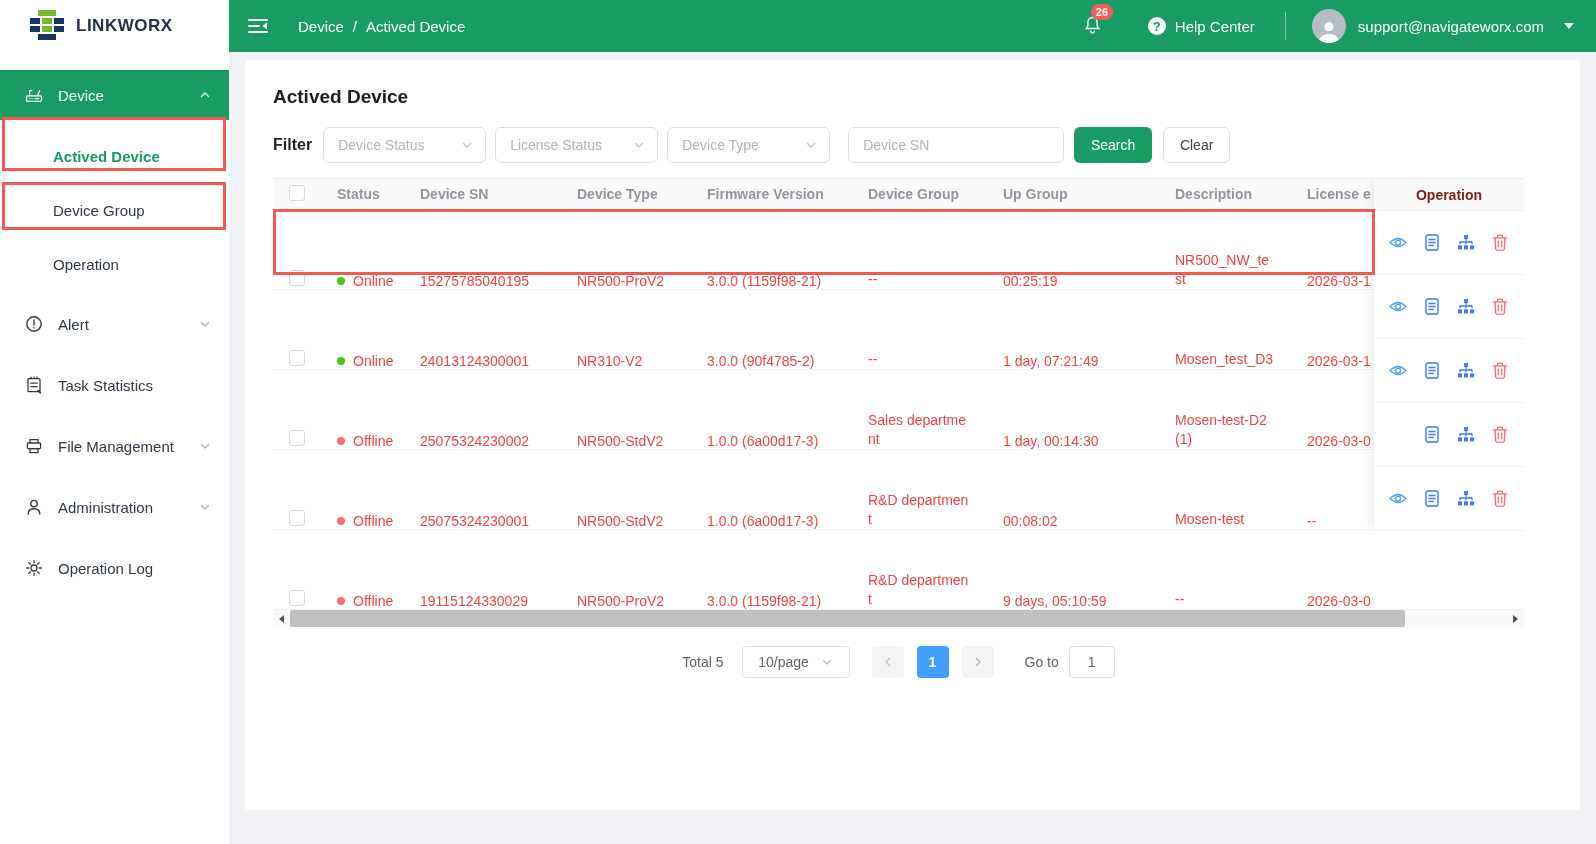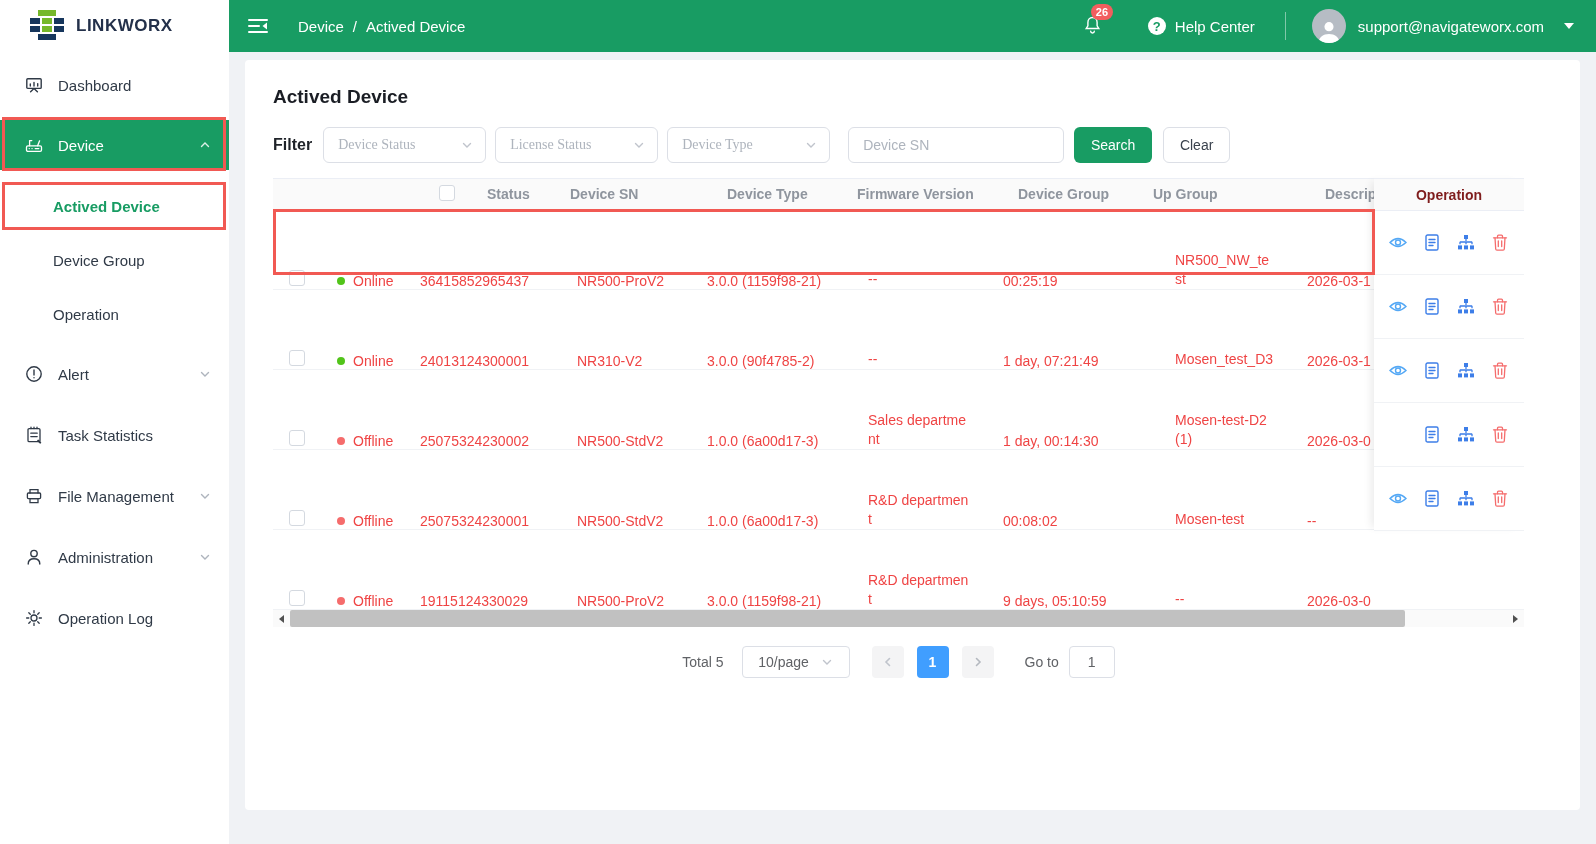--- a/index.html
+++ b/index.html
@@ -34,29 +34,29 @@
   .user { display:flex; align-items:center; gap:12px; font-size:15px; cursor:pointer; }
   .avatar { width:34px; height:34px; border-radius:50%; background:#b6bcc4; display:flex; align-items:flex-end; justify-content:center; overflow:hidden; }
   .caret { width:0; height:0; border-left:5px solid transparent; border-right:5px solid transparent; border-top:6px solid #fff; margin-left:8px; }
 
   
   .panel { position:absolute; left:245px; top:60px; width:1335px; height:750px; background:#fff; border-radius:4px; padding:26px 0 0 28px; }
   .page-title { font-size:19px; font-weight:bold; color:#1a1d24; line-height:22px; }
   .filter-row { margin-top:19px; display:flex; align-items:center; height:36px; }
   .filter-label { font-size:16px; font-weight:bold; color:#1f2329; margin-right:11px; }
   .select { width:163px; height:36px; border:1px solid #dcdfe6; border-radius:6px; display:flex; align-items:center; padding:0 12px 0 14px; margin-right:9px; background:#fff; cursor:pointer; }
-  .select .ph { flex:1; font-size:14px; color:#aeb4bd;font-family:Liberation Serif, serif; }
+  .select .ph { flex:1; font-size:14px; color:#aeb4bd; }
   .sn-input { width:216px; height:36px; border:1px solid #dcdfe6; border-radius:6px; padding:0 14px; font-size:14px; color:#303a47; margin-left:9px; outline:none; font-family:inherit; }
   .sn-input::placeholder { color:#aeb4bd; }
   .btn-search { margin-left:10px; width:78px; height:36px; background:#189c63; color:#fff; border:none; border-radius:6px; font-size:14px; cursor:pointer; font-family:inherit; }
   .btn-clear { margin-left:11px; width:67px; height:36px; background:#fff; color:#3a424d; border:1px solid #dcdfe6; border-radius:6px; font-size:14px; cursor:pointer; font-family:inherit; }
 
   
   .table { position:relative; margin-top:15px; width:1251px; }
-  .thead { display:flex; height:32px; align-items:center; background:#fafafa; border-top:1px solid #ebeef5; border-bottom:1px solid #ebeef5; font-weight:bold; color:#8f959e; font-size:14px;justify-content:flex-end; }
+  .thead { display:flex; height:32px; align-items:center; background:#fafafa; border-top:1px solid #ebeef5; border-bottom:1px solid #ebeef5; font-weight:bold; color:#8f959e; font-size:14px; }
   .trow { display:flex; height:80px; align-items:flex-end; border-bottom:1px solid #f0f2f5; font-size:14px; color:#ef4444; }
   .cell { padding:0 16px 0 16px; flex:none; overflow:hidden; }
   .c-cb { width:48px; padding-left:16px; }
   .c-status { width:83px; display:flex; align-items:center; gap:8px; padding-left:16px; }
   .c-sn { width:157px; }
   .c-type { width:130px; }
   .c-fw { width:161px; }
   .c-group { width:135px; word-break:break-all; line-height:19px; }
   .c-uptime { width:172px; }
   .c-desc { width:132px; word-break:break-all; line-height:19px; }
@@ -109,30 +109,20 @@
         <rect x="24" y="8" width="10" height="6" fill="#16365c"></rect>
       <rect x="0" y="16" width="10" height="6" fill="#16365c"></rect>
         <rect x="12" y="16" width="10" height="6" fill="#76b82a"></rect>
         <rect x="24" y="16" width="10" height="6" fill="#16365c"></rect>
       <rect x="8" y="24" width="18" height="6" fill="#16365c"></rect>
     </svg>
     <span class="brand-name">LINKWORX</span>
   </div>
 
   <nav class="nav">
-    <div class="s-item">
-      <span class="s-icon">
-        <svg width="18" height="18" viewBox="0 0 18 18" fill="none" stroke="#303a47" stroke-width="1.4" stroke-linecap="round">
-          <rect x="1.8" y="2.8" width="14.4" height="9.6" rx="1"></rect>
-          <path d="M5.3 10 v-2 M9 10 V6.4 M12.7 10 V7.6"></path>
-          <path d="M9 12.4 l-3.4 3.4 M9 12.4 l3.4 3.4"></path>
-        </svg>
-      </span>
-      <span class="lbl">Dashboard</span>
-    </div>
 
     <div class="s-item active">
       <span class="s-icon">
         <svg width="18" height="18" viewBox="0 0 18 18" fill="none" stroke="#ffffff" stroke-width="1.3" stroke-linecap="round">
           <rect x="1.5" y="9.8" width="15" height="5.6" rx="1.4"></rect>
           <path d="M4.6 9.8 V4.6 M4.6 4.6 h2.2 M12.6 9.8 L14.6 4.8"></path>
           <path d="M4.2 12.6 h0.1 M7 12.6 h0.1 M10.2 12.6 h3.6"></path>
         </svg>
       </span>
       <span class="lbl">Device</span>
@@ -297,21 +287,21 @@
       <div class="cell c-desc">Description</div>
       <div class="cell c-license">License e</div>
     </div>
 
     <div class="trow">
       <div class="cell c-cb"><span class="checkbox"></span></div>
       <div class="cell c-status">
           <span class="dot online"></span>
           <span>Online</span>
         </div>
-      <div class="cell c-sn">36415852965437</div>
+      <div class="cell c-sn">15275785040195</div>
       <div class="cell c-type">NR500-ProV2</div>
       <div class="cell c-fw">3.0.0 (1159f98-21)</div>
       <div class="cell c-group">--</div>
       <div class="cell c-uptime">00:25:19</div>
       <div class="cell c-desc">NR500_NW_test</div>
       <div class="cell c-license">2026-03-1</div>
     </div>
 
     <div class="trow">
       <div class="cell c-cb"><span class="checkbox"></span></div>

